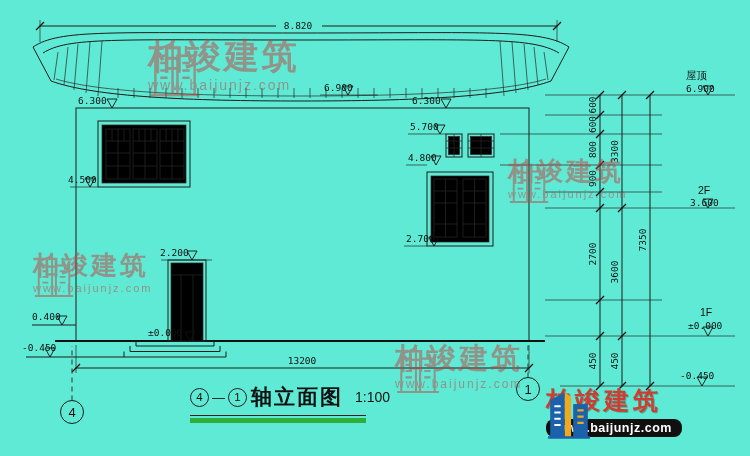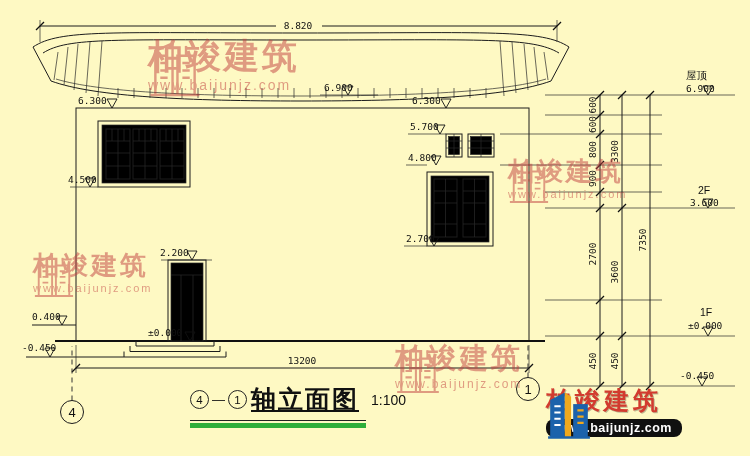--- a/index.html
+++ b/index.html
@@ -1,16 +1,16 @@
 <!DOCTYPE html>
 <html><head>
 <meta charset="utf-8">
 <style>
   html,body{margin:0;padding:0;background:#e8e8e8;}
-  .canvas{position:relative;width:750px;height:456px;background:#fef9c3;overflow:hidden;
+  .canvas{position:relative;width:750px;height:456px;background:#5eead4;overflow:hidden;
           font-family:"Liberation Sans",sans-serif;}
   svg{position:absolute;left:0;top:0;}
   .ln{stroke:#1c1c1c;stroke-width:1;fill:none;}
   .ln2{stroke:#111;stroke-width:2.2;fill:none;}
   .thin{stroke-width:.7;stroke:#2a2a2a;}
   .tk{stroke:#111;stroke-width:1.3;}
   .dash{stroke:#333;stroke-width:1;stroke-dasharray:5 4;fill:none;}
   .tri{fill:none;stroke:#111;stroke-width:.9;}
   text.dim{font:9.5px "DejaVu Sans Mono",monospace;fill:#111;}
   text.lvl{font:9.5px "DejaVu Sans Mono",monospace;fill:#111;}
@@ -30,21 +30,21 @@
   .cl-brand{color:#d23b2f;font-weight:bold;font-size:25px;letter-spacing:4px;line-height:1.1;
             text-shadow:1px 1px 0 rgba(0,0,0,.25);white-space:nowrap;}
   .cl-bar{margin-top:4px;background:#101010;color:#fff;border-radius:8px;font-size:12.5px;
           font-weight:bold;letter-spacing:.5px;padding:2px 10px;align-self:flex-start;white-space:nowrap;}
   
   .title-block{position:absolute;left:190px;top:383px;width:176px;}
   .title-row{display:flex;align-items:center;gap:4px;color:#111;}
   .axis-num{display:inline-flex;width:17px;height:17px;border:1.4px solid #222;border-radius:50%;
             align-items:center;justify-content:center;font-size:11.5px;flex:none;}
   .title-dash{font-size:13px;margin:0 -1px;}
-  .title-name{font-size:25px;font-weight:bold;letter-spacing:2px;white-space:nowrap;text-decoration:underline;}
+  .title-name{font-size:21px;font-weight:bold;letter-spacing:2px;white-space:nowrap;}
   .title-scale{font-size:14px;margin-left:8px;white-space:nowrap;}
   .title-underline{height:0;border-top:1.5px solid #222;margin-top:4px;}
   .title-underline-green{height:4.5px;background:#2fae39;margin-top:2px;}
 </style>
 </head>
 <body>
 
 <div class="canvas">
 
 <svg width="750" height="456" viewBox="0 0 750 456">

